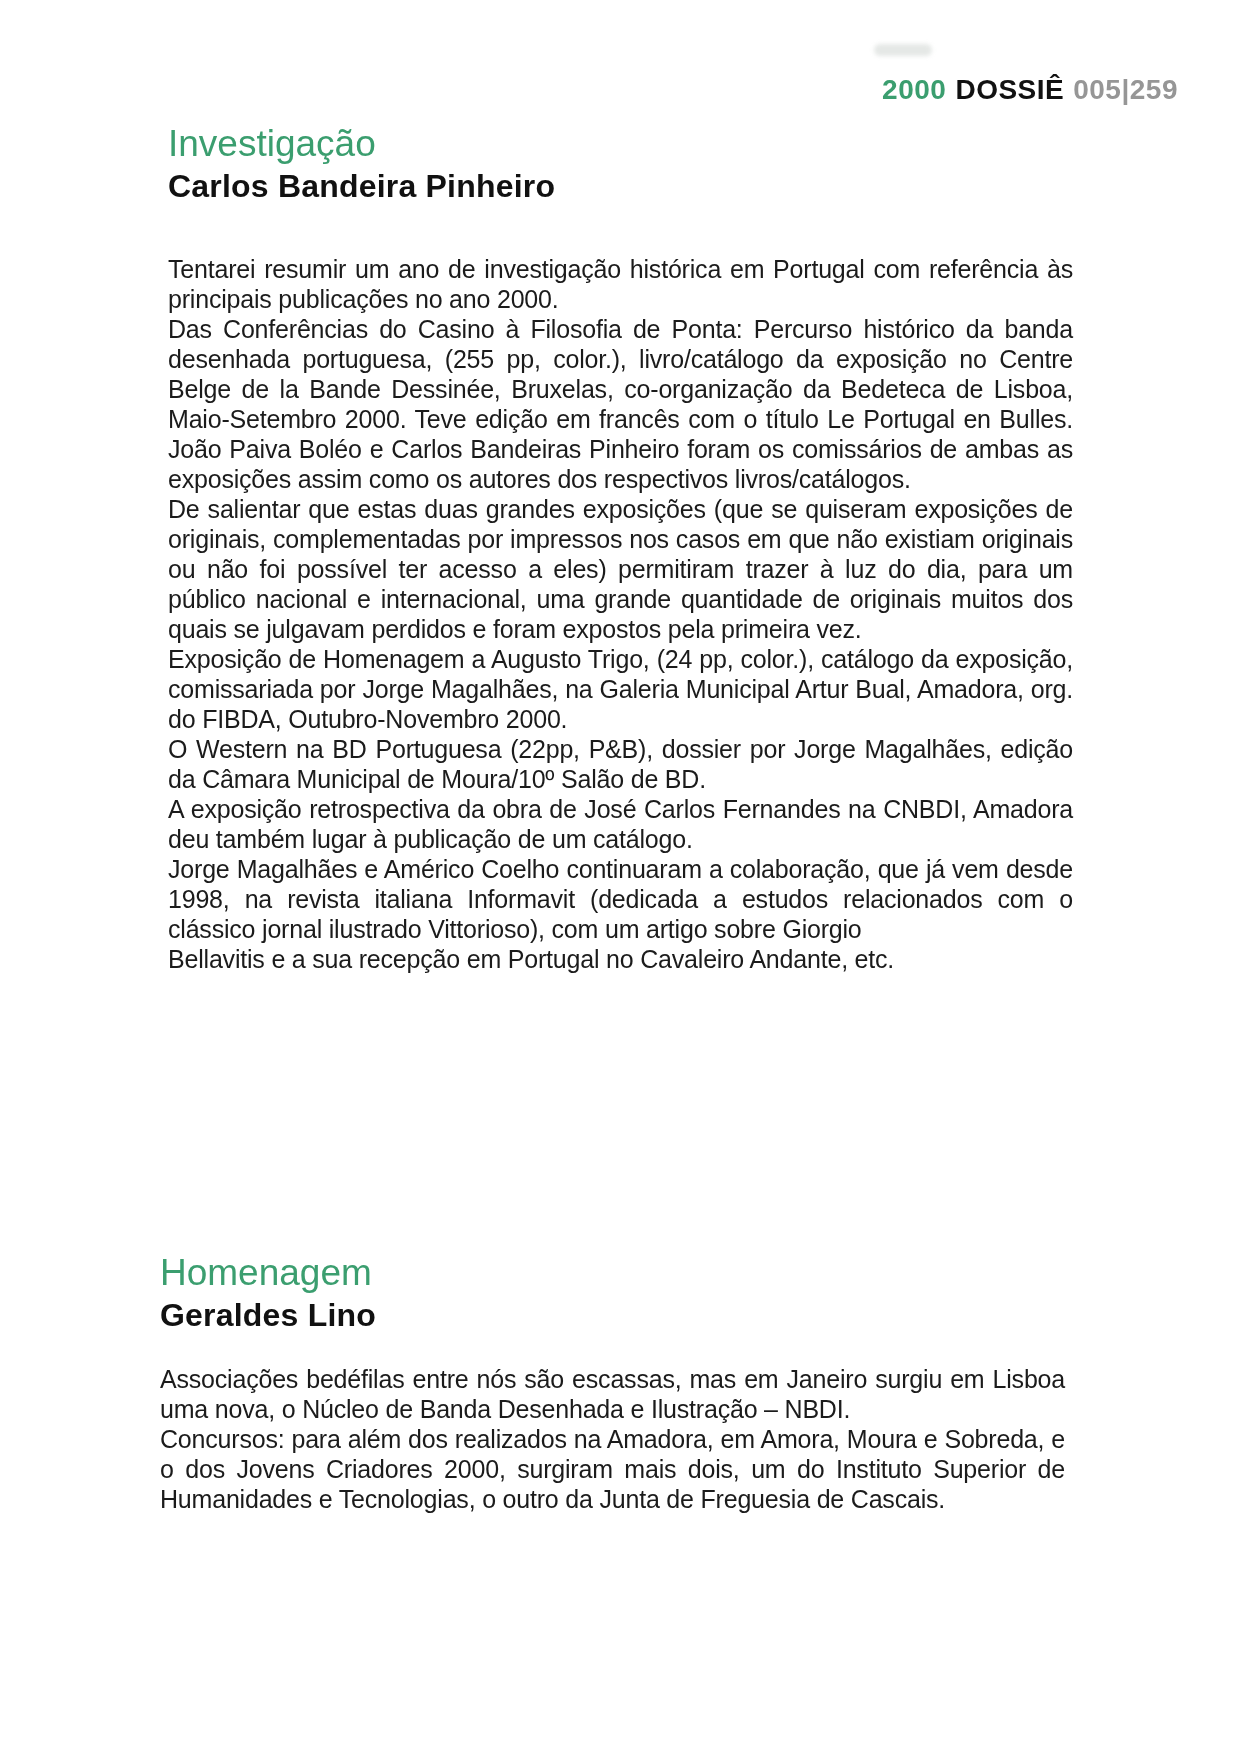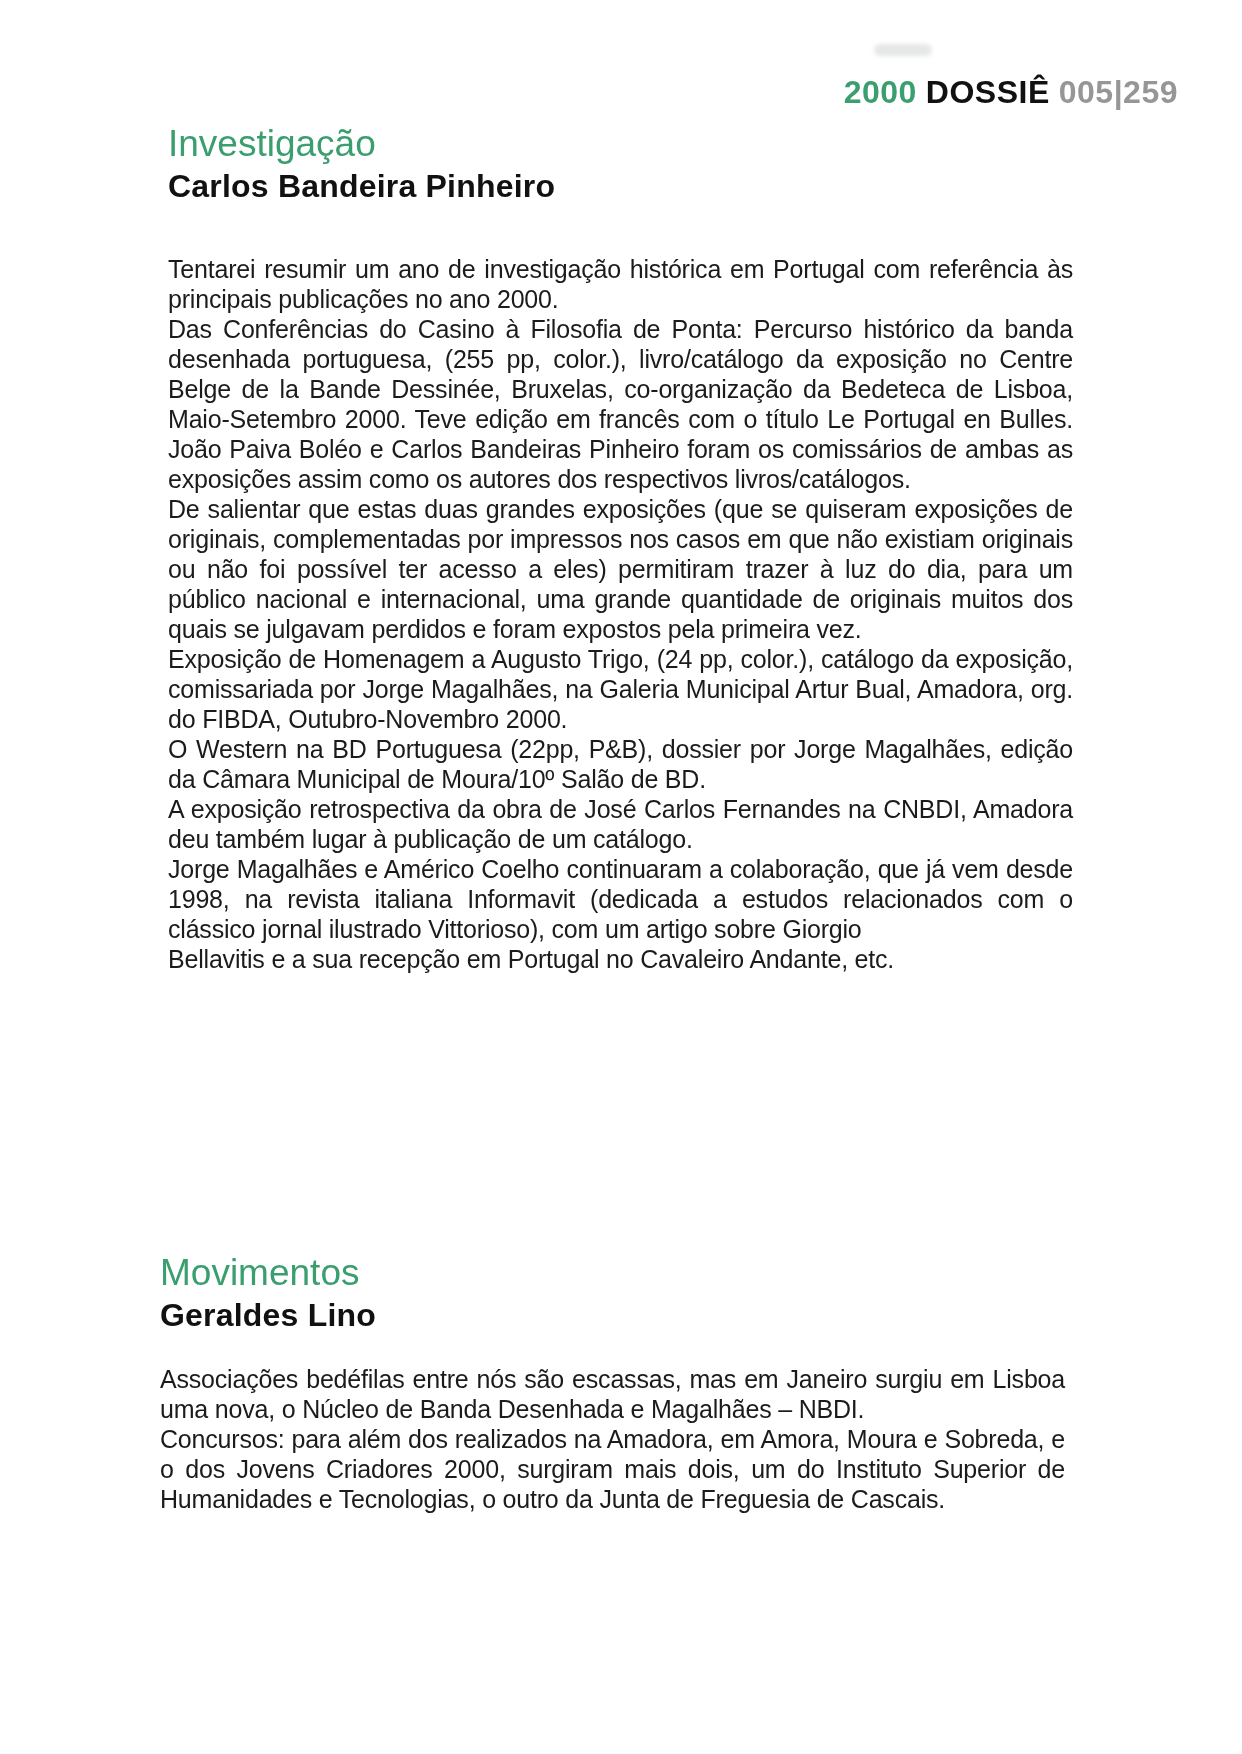--- a/index.html
+++ b/index.html
@@ -19,21 +19,21 @@
   }
   .page{
     position:relative;
     width:1242px; height:1754px;
     background:#ffffff;
   }
   
   .doc-header{
     position:absolute;
     top:74px; right:64px;
-    font-size:32px; font-weight:700;
+    font-size:28px; font-weight:700;
     letter-spacing:0.5px;
     white-space:nowrap;
   }
   .hdr-year{ color:var(--accent); }
   .hdr-title{ color:#111111; margin-left:9px; }
   .hdr-page{ color:var(--pagenum); margin-left:9px; }
   .scan-artifact{
     position:absolute;
     top:44px; right:310px;
     width:58px; height:12px;
@@ -99,21 +99,21 @@
       <p>De salientar que estas duas grandes exposições (que se quiseram exposições de originais, complementadas por impressos nos casos em que não existiam originais ou não foi possível ter acesso a eles) permitiram trazer à luz do dia, para um público nacional e internacional, uma grande quantidade de originais muitos dos quais se julgavam perdidos e foram expostos pela primeira vez.</p>
       <p>Exposição de Homenagem a Augusto Trigo, (24 pp, color.), catálogo da exposição, comissariada por Jorge Magalhães, na Galeria Municipal Artur Bual, Amadora, org. do FIBDA, Outubro-Novembro 2000.</p>
       <p>O Western na BD Portuguesa (22pp, P&amp;B), dossier por Jorge Magalhães, edição da Câmara Municipal de Moura/10º Salão de BD.</p>
       <p>A exposição retrospectiva da obra de José Carlos Fernandes na CNBDI, Amadora deu também lugar à publicação de um catálogo.</p>
       <p>Jorge Magalhães e Américo Coelho continuaram a colaboração, que já vem desde 1998, na revista italiana Informavit (dedicada a estudos relacionados com o clássico jornal ilustrado Vittorioso), com um artigo sobre Giorgio</p>
       <p>Bellavitis e a sua recepção em Portugal no Cavaleiro Andante, etc.</p>
     </div>
   </main>
 
   <section class="section-2">
-    <h1 class="sec-title">Movimentos</h1>
+    <h1 class="sec-title">Homenagem</h1>
     <h2 class="sec-author">Geraldes Lino</h2>
     <div class="sec-body">
-      <p>Associações bedéfilas entre nós são escassas, mas em Janeiro surgiu em Lisboa uma nova, o Núcleo de Banda Desenhada e Magalhães – NBDI.</p>
+      <p>Associações bedéfilas entre nós são escassas, mas em Janeiro surgiu em Lisboa uma nova, o Núcleo de Banda Desenhada e Ilustração – NBDI.</p>
       <p>Concursos: para além dos realizados na Amadora, em Amora, Moura e Sobreda, e o dos Jovens Criadores 2000, surgiram mais dois, um do Instituto Superior de Humanidades e Tecnologias, o outro da Junta de Freguesia de Cascais.</p>
     </div>
   </section>
 
 </div>
 
 </body></html>

